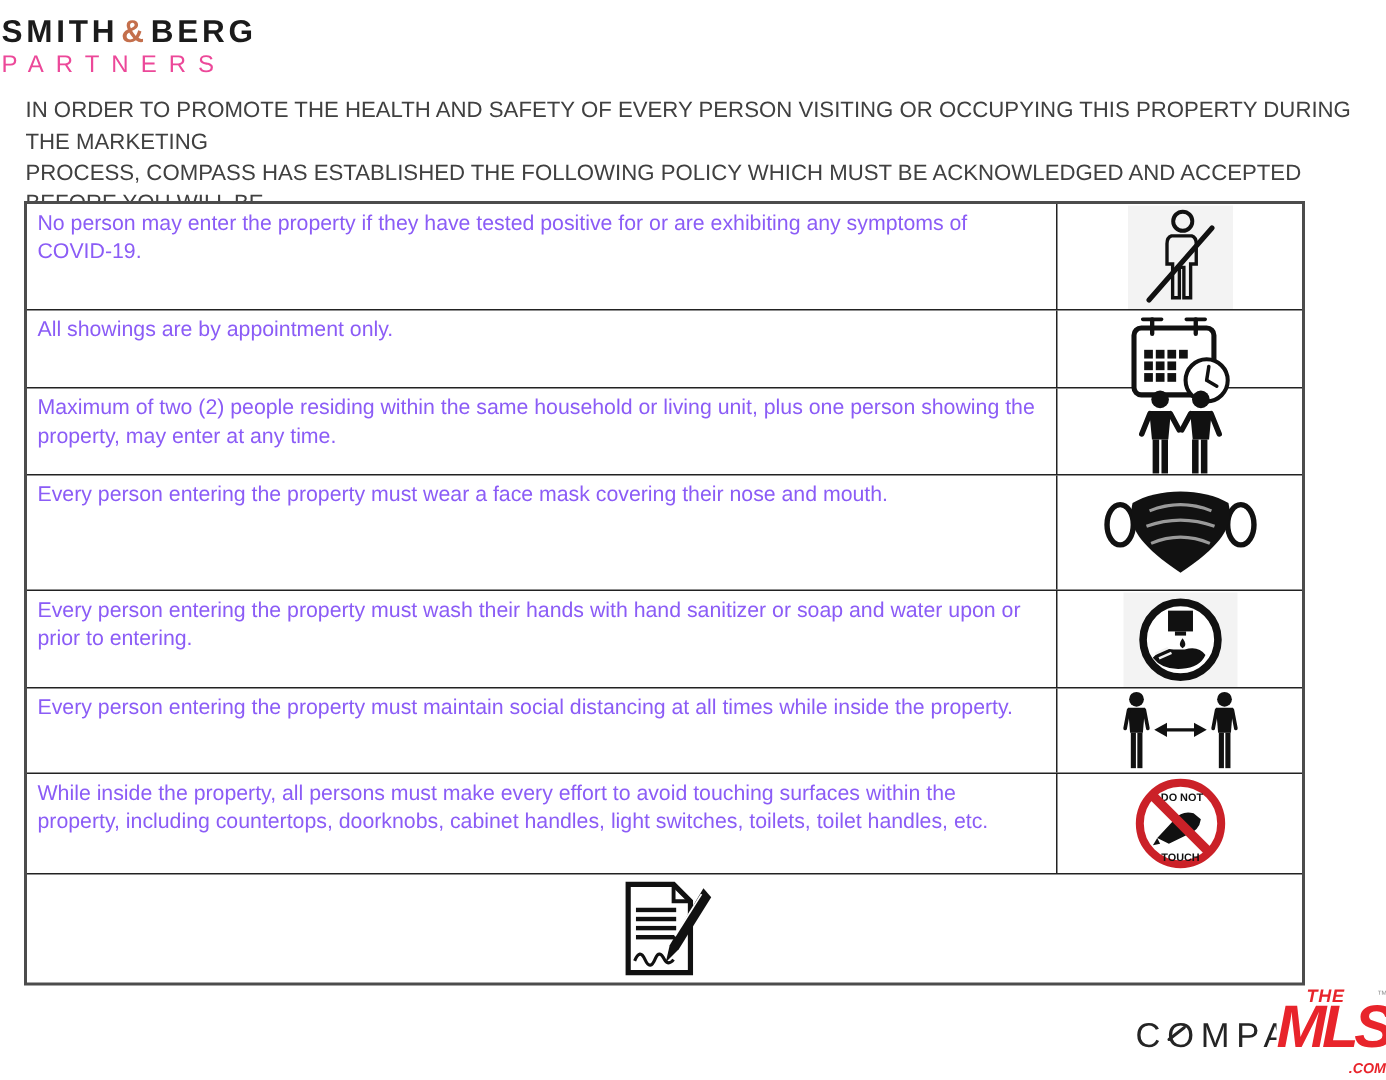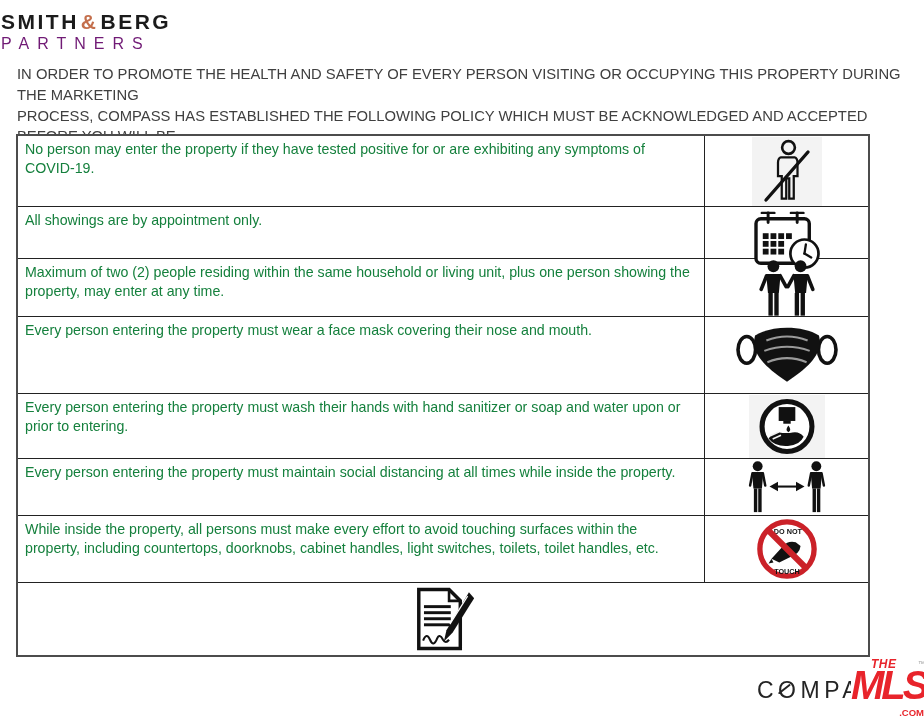--- a/index.html
+++ b/index.html
@@ -3,46 +3,46 @@
 <meta charset="utf-8">
 <style>
   html,body{margin:0;padding:0;}
   body{
     width:924px;height:720px;background:#ffffff;position:relative;
     font-family:"Liberation Sans",sans-serif;color:#1b1b1b;overflow:hidden;
   }
   .brand{position:absolute;left:1px;top:11px;line-height:1;}
   .brand-line1{font-size:21px;font-weight:700;letter-spacing:2.5px;color:#1b1b1b;}
   .brand-amp{color:#c46f4c;margin:0 2px;}
-  .brand-line2{font-size:16px;font-weight:400;letter-spacing:8px;color:#701a75;margin-top:4px;}
+  .brand-line2{font-size:16px;font-weight:400;letter-spacing:8px;color:#ec4899;margin-top:4px;}
   .intro{position:absolute;left:17px;top:64px;width:900px;font-size:14.8px;line-height:20.8px;color:#404040;}
   
   .p-table{position:absolute;left:16px;top:134px;width:854px;border:2px solid #4c4c4c;box-sizing:border-box;background:#fff;}
   .p-row{display:flex;border-bottom:1px solid #222;box-sizing:border-box;}
   .p-row:last-child{border-bottom:none;}
   .p-text{width:687px;box-sizing:border-box;border-right:1px solid #222;padding:4px 12px 0 7px;
-          font-size:14.2px;line-height:19.3px;color:#15803d;}
+          font-size:14.2px;line-height:19.3px;color:#8b5cf6;}
   .p-icon{flex:1;display:flex;align-items:center;justify-content:center;}
   .r1{height:71px}.r2{height:52px}.r3{height:58px}.r4{height:77px}
   .r5{height:65px}.r6{height:57px}.r7{height:67px}.r8{height:72px}
   .icon-bg{background:#f3f3f3;display:flex;align-items:center;justify-content:center;}
   .p-icon svg{display:block;}
   .p-icon text{font-family:"Liberation Sans",sans-serif;font-weight:bold;fill:#111;}
   
   .compass-wordmark{position:absolute;left:757px;top:677px;font-size:23px;letter-spacing:4.5px;
                     color:#242424;font-weight:400;}
   .compass-o-needle{position:absolute;left:777px;top:688px;width:15px;height:2.2px;background:#242424;
                     transform:rotate(-38deg);border-radius:2px;}
   .mls-logo{position:absolute;left:851px;top:659px;width:73px;height:57px;background:#ffffff;}
   .mls-the{position:absolute;left:20px;top:-2px;font-size:12px;font-style:italic;font-weight:700;
            color:#e8242b;letter-spacing:0.5px;}
   .mls-tm{position:absolute;right:-1px;top:1px;font-size:7px;color:#999;}
   .mls-main{position:absolute;left:0;top:6px;font-size:40px;line-height:1;font-style:italic;
             font-weight:700;letter-spacing:-3px;color:#e8242b;}
-  .mls-com{position:absolute;right:0;bottom:-2px;font-size:9.5px;font-weight:700;color:#e8242b;}
+  .mls-com{position:absolute;right:0;bottom:-2px;font-size:9.5px;font-style:italic;font-weight:700;color:#e8242b;}
 </style>
 </head>
 <body>
 
 <div class="brand">
   <div class="brand-line1"><span>SMITH</span><span class="brand-amp">&amp;</span><span>BERG</span></div>
   <div class="brand-line2">PARTNERS</div>
 </div>
 
 <div class="intro">

